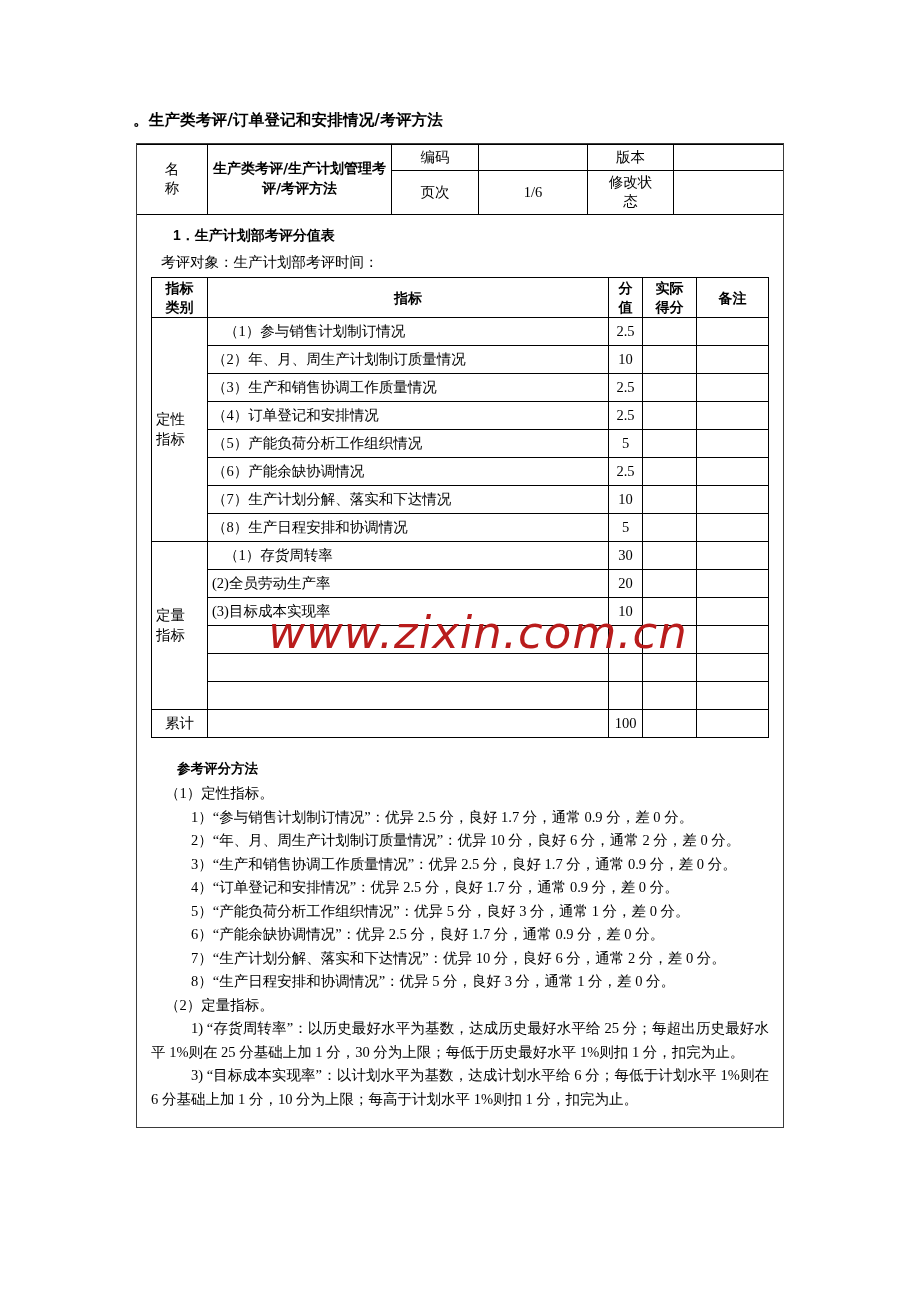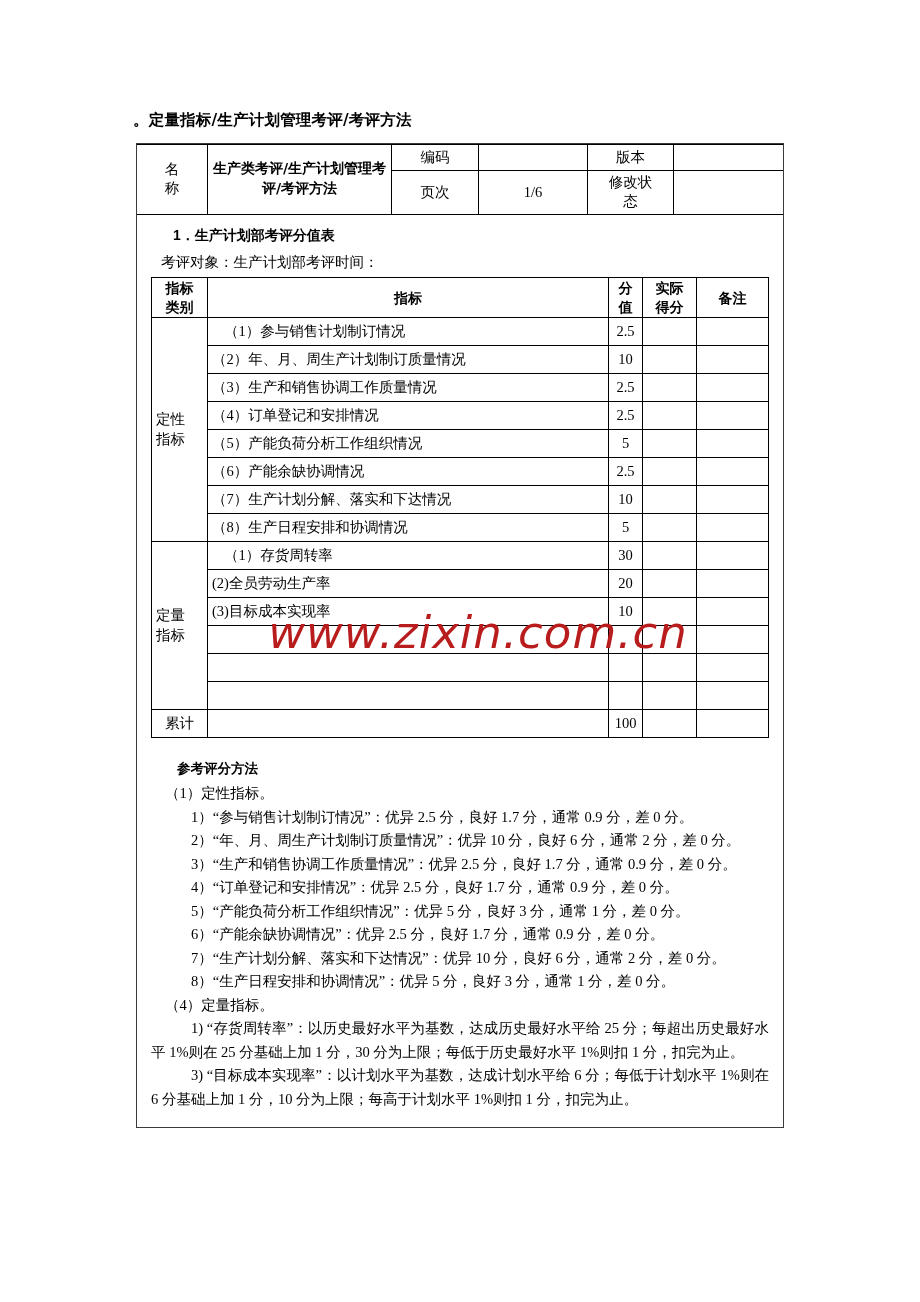--- a/index.html
+++ b/index.html
@@ -183,21 +183,21 @@
     user-select: none;
     white-space: nowrap;
     z-index: 5;
   }
 </style>
 </head>
 <body>
 
 <div class="page">
 
-  <div class="doc-title">。定量指标/生产计划管理考评/考评方法</div>
+  <div class="doc-title">。生产类考评/订单登记和安排情况/考评方法</div>
 
   <div class="watermark" style="color: #b91c1c; font-style: italic;">www.zixin.com.cn</div>
 
   <div class="outer-box">
 
     <table class="hdr">
       <tbody>
         <tr>
           <td class="hdr-name-cell outer-l" rowspan="2">
             <span class="vstack">名</span>
@@ -369,19 +369,19 @@
       <div class="lvl1">（1）定性指标。</div>
       <div class="lvl2">1）“参与销售计划制订情况”：优异 2.5 分，良好 1.7 分，通常 0.9 分，差 0 分。</div>
       <div class="lvl2">2）“年、月、周生产计划制订质量情况”：优异 10 分，良好 6 分，通常 2 分，差 0 分。</div>
       <div class="lvl2">3）“生产和销售协调工作质量情况”：优异 2.5 分，良好 1.7 分，通常 0.9 分，差 0 分。</div>
       <div class="lvl2">4）“订单登记和安排情况”：优异 2.5 分，良好 1.7 分，通常 0.9 分，差 0 分。</div>
       <div class="lvl2">5）“产能负荷分析工作组织情况”：优异 5 分，良好 3 分，通常 1 分，差 0 分。</div>
       <div class="lvl2">6）“产能余缺协调情况”：优异 2.5 分，良好 1.7 分，通常 0.9 分，差 0 分。</div>
       <div class="lvl2">7）“生产计划分解、落实和下达情况”：优异 10 分，良好 6 分，通常 2 分，差 0 分。</div>
       <div class="lvl2">8）“生产日程安排和协调情况”：优异 5 分，良好 3 分，通常 1 分，差 0 分。</div>
 
-      <div class="lvl1">（4）定量指标。</div>
+      <div class="lvl1">（2）定量指标。</div>
       <div class="lvl2-wrap">1) “存货周转率”：以历史最好水平为基数，达成历史最好水平给 25 分；每超出历史最好水平 1%则在 25 分基础上加 1 分，30 分为上限；每低于历史最好水平 1%则扣 1 分，扣完为止。</div>
       <div class="lvl2-wrap">3) “目标成本实现率”：以计划水平为基数，达成计划水平给 6 分；每低于计划水平 1%则在 6 分基础上加 1 分，10 分为上限；每高于计划水平 1%则扣 1 分，扣完为止。</div>
     </div>
 
   </div>
 </div>
 
 </body></html>

